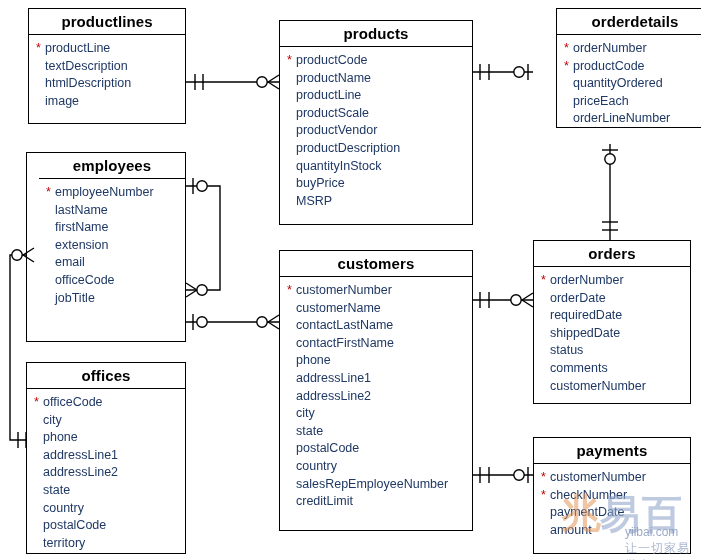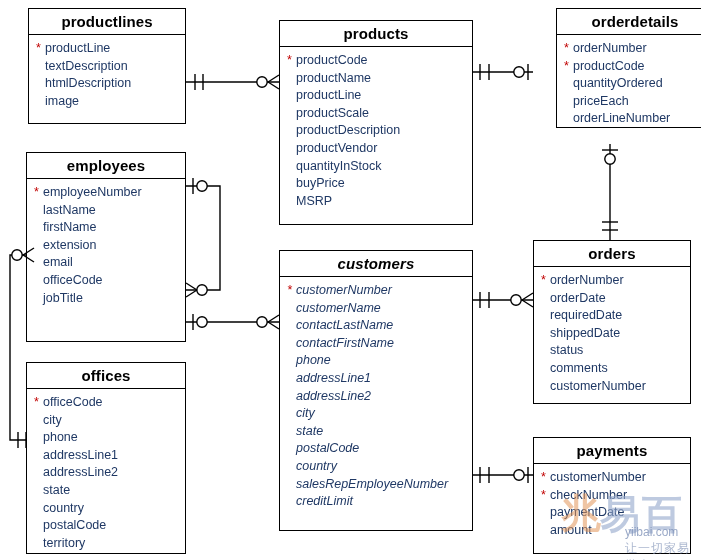--- a/index.html
+++ b/index.html
@@ -194,38 +194,38 @@
           <div class="attr"><span>image</span></div>
         </div>
       </div>
       <div class="entity" style="left: 279px; top: 8px; width: 194px; height: 205px; margin-top: 12px;">
         <div class="entity-header">products</div>
         <div class="entity-body">
           <div class="attr"><span class="pk-star">*</span><span>productCode</span></div>
           <div class="attr"><span>productName</span></div>
           <div class="attr"><span>productLine</span></div>
           <div class="attr"><span>productScale</span></div>
+          <div class="attr"><span>productVendor</span></div>
           <div class="attr"><span>productDescription</span></div>
-          <div class="attr"><span>productVendor</span></div>
           <div class="attr"><span>quantityInStock</span></div>
           <div class="attr"><span>buyPrice</span></div>
           <div class="attr"><span>MSRP</span></div>
         </div>
       </div>
       <div class="entity" style="left: 556px; top: 8px; width: 158px; height: 120px;">
         <div class="entity-header">orderdetails</div>
         <div class="entity-body">
           <div class="attr"><span class="pk-star">*</span><span>orderNumber</span></div>
           <div class="attr"><span class="pk-star">*</span><span>productCode</span></div>
           <div class="attr"><span>quantityOrdered</span></div>
           <div class="attr"><span>priceEach</span></div>
           <div class="attr"><span>orderLineNumber</span></div>
         </div>
       </div>
-      <div class="entity" style="left: 26px; top: 152px; width: 160px; height: 190px;">
+      <div class="entity" style="left: 26px; top: 152px; width: 160px; height: 190px; padding-left: 12px;">
         <div class="entity-header">employees</div>
         <div class="entity-body">
           <div class="attr"><span class="pk-star">*</span><span>employeeNumber</span></div>
           <div class="attr"><span>lastName</span></div>
           <div class="attr"><span>firstName</span></div>
           <div class="attr"><span>extension</span></div>
           <div class="attr"><span>email</span></div>
           <div class="attr"><span>officeCode</span></div>
           <div class="attr"><span>jobTitle</span></div>
         </div>
@@ -237,21 +237,21 @@
           <div class="attr"><span>city</span></div>
           <div class="attr"><span>phone</span></div>
           <div class="attr"><span>addressLine1</span></div>
           <div class="attr"><span>addressLine2</span></div>
           <div class="attr"><span>state</span></div>
           <div class="attr"><span>country</span></div>
           <div class="attr"><span>postalCode</span></div>
           <div class="attr"><span>territory</span></div>
         </div>
       </div>
-      <div class="entity" style="left: 279px; top: 250px; width: 194px; height: 281px; font-style: italic;">
+      <div class="entity" style="left: 279px; top: 250px; width: 194px; height: 281px;">
         <div class="entity-header">customers</div>
         <div class="entity-body">
           <div class="attr"><span class="pk-star">*</span><span>customerNumber</span></div>
           <div class="attr"><span>customerName</span></div>
           <div class="attr"><span>contactLastName</span></div>
           <div class="attr"><span>contactFirstName</span></div>
           <div class="attr"><span>phone</span></div>
           <div class="attr"><span>addressLine1</span></div>
           <div class="attr"><span>addressLine2</span></div>
           <div class="attr"><span>city</span></div>

